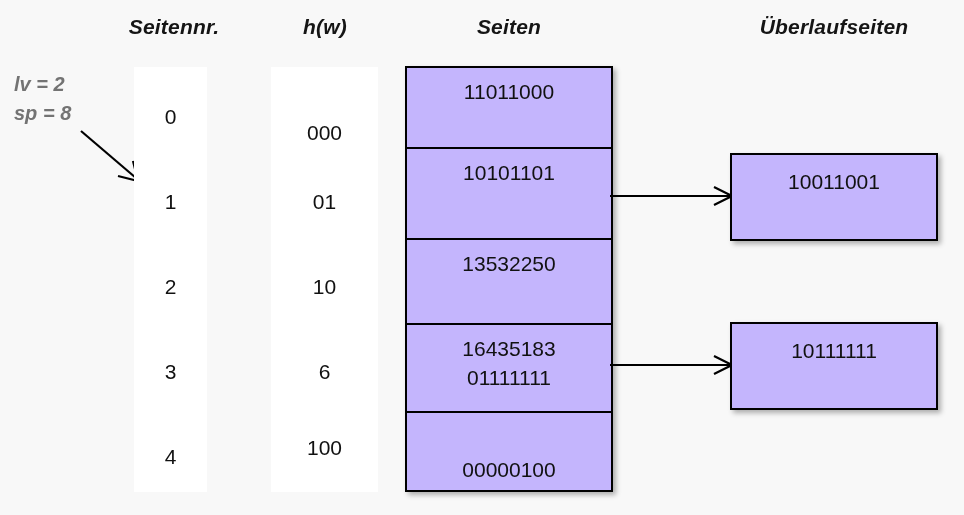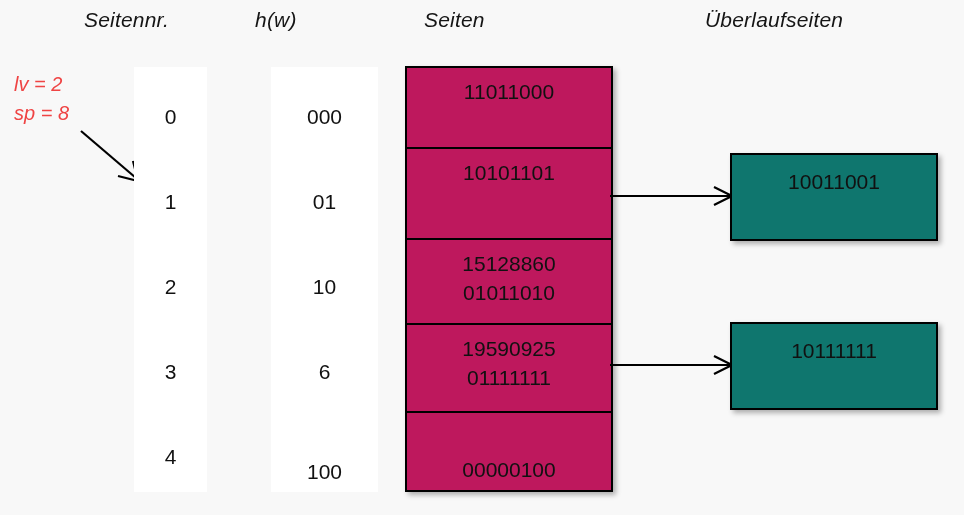--- a/index.html
+++ b/index.html
@@ -20,45 +20,47 @@
     left: 0;
     top: 0;
     width: 964px;
     height: 515px;
   }
 
   
   .col-header {
     position: absolute;
     font-style: italic;
-    font-weight: 400;
+    font-weight: 700;
     font-size: 21px;
     letter-spacing: 0.2px;
+    text-align: center;
     white-space: nowrap;
     color: #151515;
+    margin-top: 7px;
   }
   #hdr-seitennr { left: 84px;  top: 8px;  width: 180px; }
   #hdr-hw       { left: 255px; top: 8px;  width: 140px; }
   #hdr-seiten   { left: 424px; top: 8px;  width: 170px; }
   #hdr-ueber    { left: 705px; top: 8px;  width: 258px; }
 
   
   #params {
     position: absolute;
     left: 14px;
     top: 70px;
     width: 110px;
   }
   .param-line {
     font-style: italic;
-    font-weight: 400;
+    font-weight: 700;
     font-size: 20px;
     line-height: 29px;
     white-space: nowrap;
-    color: #ef4444;
+    color: #737373;
   }
   #param-arrow {
     position: absolute;
     left: 78px;
     top: 128px;
     width: 80px;
     height: 60px;
   }
 
   
@@ -82,21 +84,21 @@
     line-height: 1;
   }
 
   
   #seiten-table {
     position: absolute;
     left: 405px;
     top: 66px;
     width: 208px;
     height: 426px;
-    background: #be185d;
+    background: #c4b5fd;
     border: 2.5px solid #000000;
     box-sizing: border-box;
     box-shadow: 3px 3px 5px rgba(0,0,0,0.30);
   }
   .seiten-row {
     position: absolute;
     left: 0;
     width: 100%;
     box-sizing: border-box;
     border-bottom: 2.5px solid #000000;
@@ -109,21 +111,21 @@
     line-height: 29px;
     color: #111111;
     white-space: nowrap;
   }
 
   
   .overflow-box {
     position: absolute;
     width: 208px;
     height: 88px;
-    background: #0f766e;
+    background: #c4b5fd;
     border: 2.5px solid #000000;
     box-sizing: border-box;
     box-shadow: 3px 3px 5px rgba(0,0,0,0.30);
   }
   #overflow-0 { left: 730px; top: 153px; }
   #overflow-1 { left: 730px; top: 322px; }
   .overflow-text {
     position: absolute;
     left: 0;
     top: 12px;
@@ -165,40 +167,39 @@
 
   <div class="plain-col" id="col-seitennr">
     <div class="plain-cell" style="top:39px">0</div>
     <div class="plain-cell" style="top:124px">1</div>
     <div class="plain-cell" style="top:209px">2</div>
     <div class="plain-cell" style="top:294px">3</div>
     <div class="plain-cell" style="top:379px">4</div>
   </div>
 
   <div class="plain-col" id="col-hw">
-    <div class="plain-cell" style="top:39px">000</div>
+    <div class="plain-cell" style="top:55px">000</div>
     <div class="plain-cell" style="top:124px">01</div>
     <div class="plain-cell" style="top:209px">10</div>
     <div class="plain-cell" style="top:294px">6</div>
-    <div class="plain-cell" style="top:394px">100</div>
+    <div class="plain-cell" style="top:370px">100</div>
   </div>
 
   <div id="seiten-table">
     <div class="seiten-row" style="top:0px;   height:81px">
       <div class="seiten-line">11011000</div>
     </div>
     <div class="seiten-row" style="top:81px;  height:91px">
       <div class="seiten-line">10101101</div>
     </div>
     <div class="seiten-row" style="top:172px; height:85px">
-      <div class="seiten-line">15128860</div>
-      <div class="seiten-line">01011010</div>
+      <div class="seiten-line">13532250</div>
     </div>
     <div class="seiten-row" style="top:257px; height:88px">
-      <div class="seiten-line">19590925</div>
+      <div class="seiten-line">16435183</div>
       <div class="seiten-line">01111111</div>
     </div>
     <div class="seiten-row last" style="top:345px; height:78px">
       <div class="seiten-line">00000100</div>
     </div>
   </div>
 
   <svg class="connector" id="connector-0" viewBox="0 0 124 30" xmlns="http://www.w3.org/2000/svg">
     <line x1="0" y1="15" x2="120" y2="15" stroke="#000000" stroke-width="2.2"></line>
     <polyline points="104,6 122,15 104,24" fill="none" stroke="#000000" stroke-width="2.2"></polyline>

